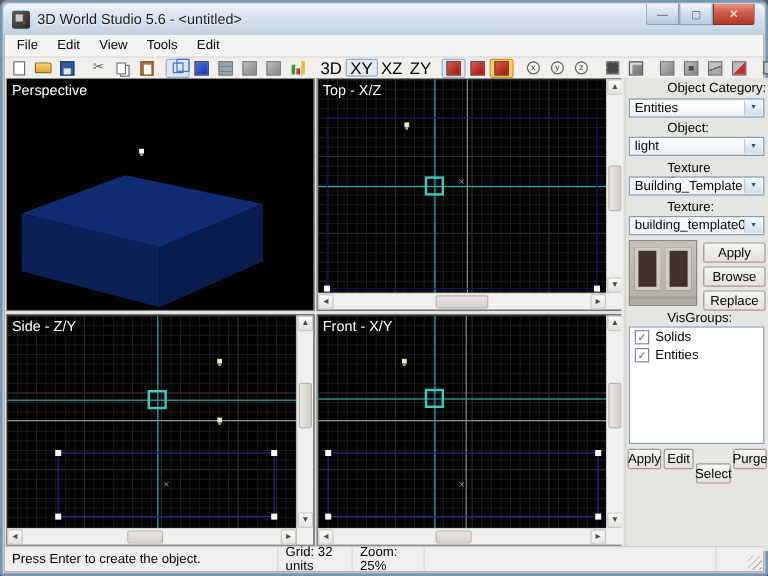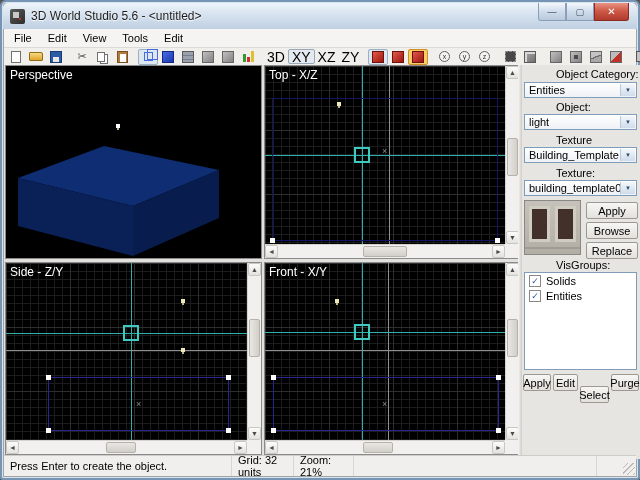--- a/index.html
+++ b/index.html
@@ -406,18 +406,18 @@
     </div>
     <div class="btn" style="left:1px; top:309px; width:28px; height:17px;">Apply</div>
     <div class="btn" style="left:31px; top:309px; width:25px; height:17px;">Edit</div>
     <div class="btn" style="left:58px; top:321px; width:29px; height:17px;">Select</div>
     <div class="btn" style="left:89px; top:309px; width:28px; height:17px;">Purge</div>
   </div>
 
   <div class="statusbar">
     <div class="sb-sec" style="left:0; width:228px;">Press Enter to create the object.</div>
     <div class="sb-sec" style="left:228px; width:62px;">Grid: 32 units</div>
-    <div class="sb-sec" style="left:290px; width:60px;">Zoom: 21%</div>
+    <div class="sb-sec" style="left:290px; width:60px;">Zoom: 25%</div>
     <div class="sb-sec" style="left:350px; width:243px;"></div>
     <div class="grip"></div>
   </div>
 
 </div>
 
 </body></html>

